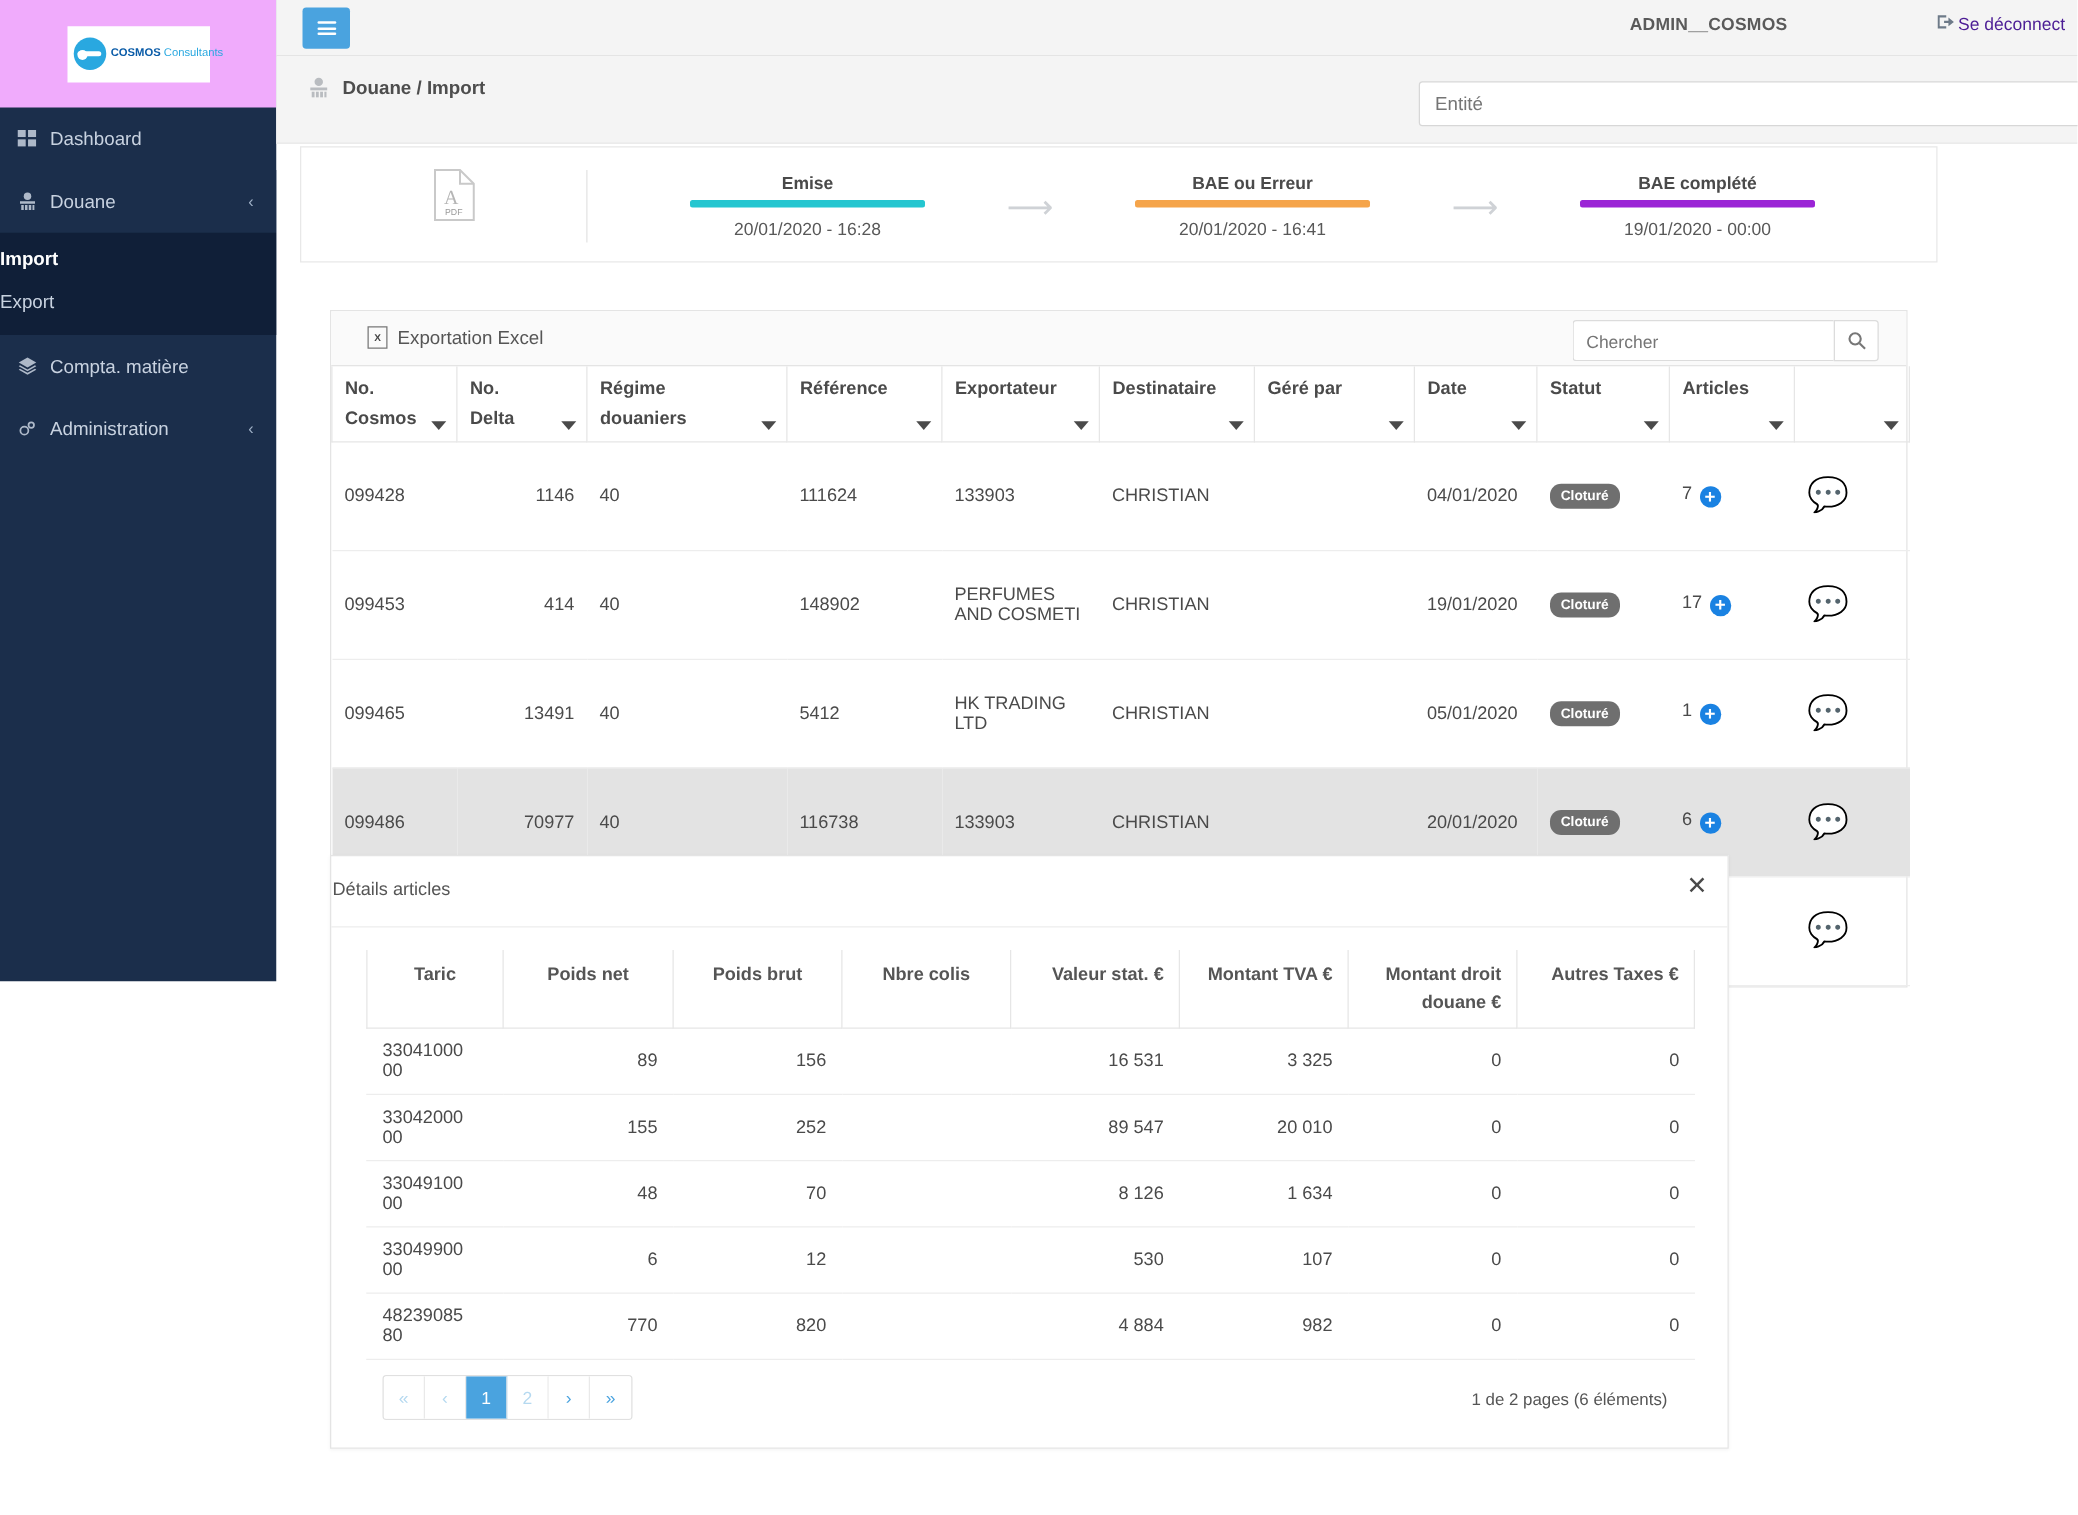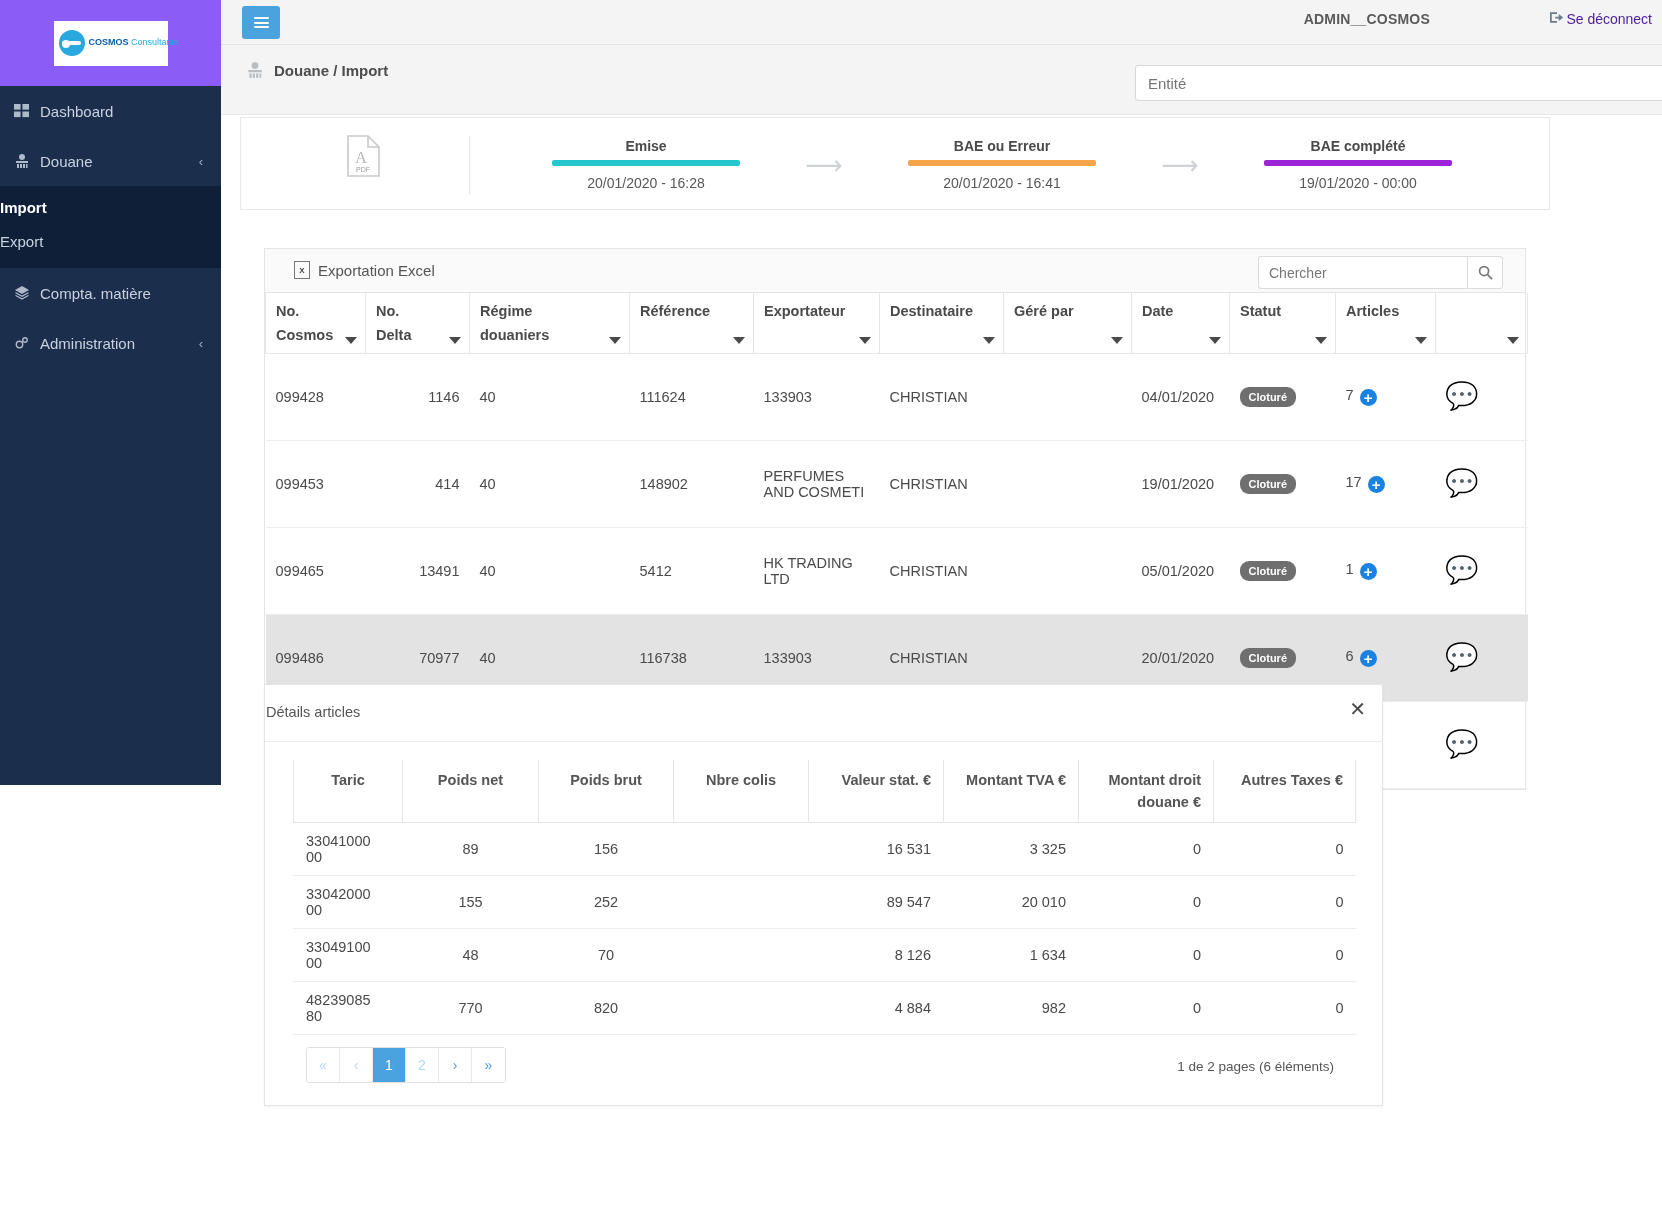--- a/index.html
+++ b/index.html
@@ -12,21 +12,21 @@
   #app { position: relative; width: 1662px; height: 1212px; background:#fff; }
 
   
   #sidebar {
     position: absolute; left: 0; top: 0;
     width: 221px; height: 785px;
     background: #1b2e4b;
     color: #fff;
   }
   #sidebar-logo-wrap {
-    height: 86px; background: #8b5cf6;
+    height: 86px; background: #f0abfc;
     display: flex; align-items: center; justify-content: center;
   }
   .logo-box {
     width: 114px; height: 45px; background:#fff;
     display:flex; align-items:center; justify-content:flex-start;
     padding-left: 5px; gap:4px;
   }
   .logo-mark {
     width: 26px; height: 26px; border-radius: 50%;
     background:#29a8e0; position: relative; flex:none;
@@ -208,21 +208,21 @@
     text-align:right; padding: 12px 12px 8px 12px; height: 62px; vertical-align:top;
   }
   table.det th.c { text-align:center; }
   .th2 { display:block; margin-top: 6px; }
   table.det td {
     border-bottom:1px solid #ededed; border-left:1px solid transparent;
     font-size: 14.5px; color:#4a4a4a; padding: 10px 12px; text-align:right;
     height: 38px;
   }
   table.det td.first { text-align:left; }
-  table.det td.ctr { text-align:center; }
+  table.det td.ctr { text-align:right; }
 
   
   #pager { position:relative; height: 58px; padding: 12px 0 0 13px; }
   .pg-group { display:inline-flex; border:1px solid #e0e0e0; border-radius:3px; overflow:hidden; }
   .pg {
     min-width: 33px; height: 34px; display:flex; align-items:center; justify-content:center;
     font-size: 14px; color:#4aa3df; background:#fff; border-right:1px solid #e9e9e9; cursor:pointer;
   }
   .pg:last-child { border-right:none; }
   .pg.active { background:#4aa3df; color:#fff; }
@@ -583,20 +583,30 @@
             <td class="first">33049100 00</td>
             <td class="ctr">48</td>
             <td class="ctr">70</td>
             <td class="ctr"></td>
             <td>8 126</td>
             <td>1 634</td>
             <td>0</td>
             <td>0</td>
           </tr>
           <tr>
+            <td class="first">33049900 00</td>
+            <td class="ctr">6</td>
+            <td class="ctr">12</td>
+            <td class="ctr"></td>
+            <td>530</td>
+            <td>107</td>
+            <td>0</td>
+            <td>0</td>
+          </tr>
+          <tr>
             <td class="first">48239085 80</td>
             <td class="ctr">770</td>
             <td class="ctr">820</td>
             <td class="ctr"></td>
             <td>4 884</td>
             <td>982</td>
             <td>0</td>
             <td>0</td>
           </tr>
         </tbody>

